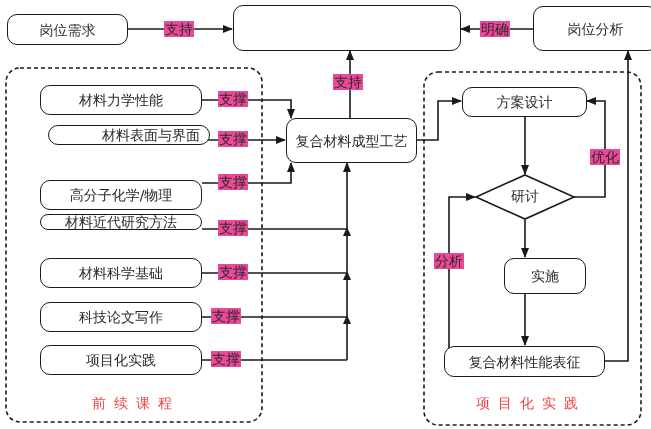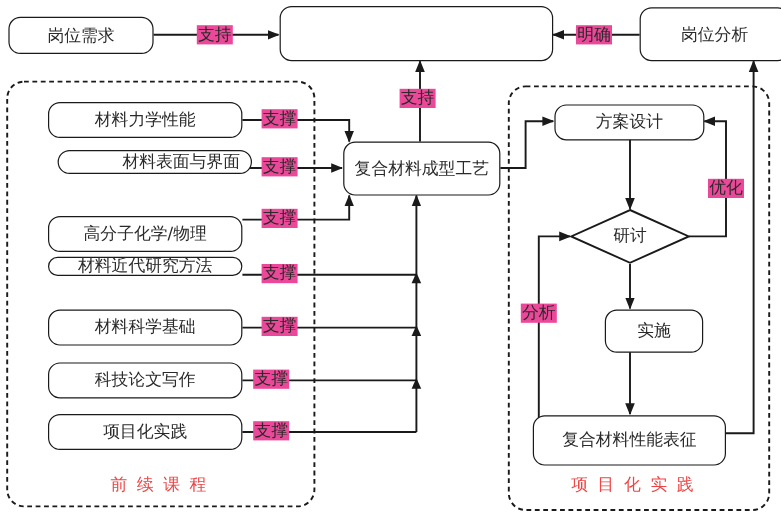--- a/index.html
+++ b/index.html
@@ -131,17 +131,17 @@
   <span>方案设计</span>
 </div>
 <span class="diamond-text" style="left:511px;top:188px;">研讨</span>
 <span class="lbl" style="left:590px;top:149px;">优化</span>
 <span class="lbl" style="left:434px;top:253px;">分析</span>
 
 <div class="node" style="left:504px;top:258px;width:82px;height:36px;">
   <span>实施</span>
 </div>
 
-<div class="node" style="left:444px;top:346px;width:161px;height:42px;">
+<div class="node" style="left:444px;top:346px;width:161px;height:31px;">
   <span>复合材料性能表征</span>
 </div>
 
 <span class="grp-title" style="left:476px;top:395px;">项目化实践</span>
 
 </body></html>

